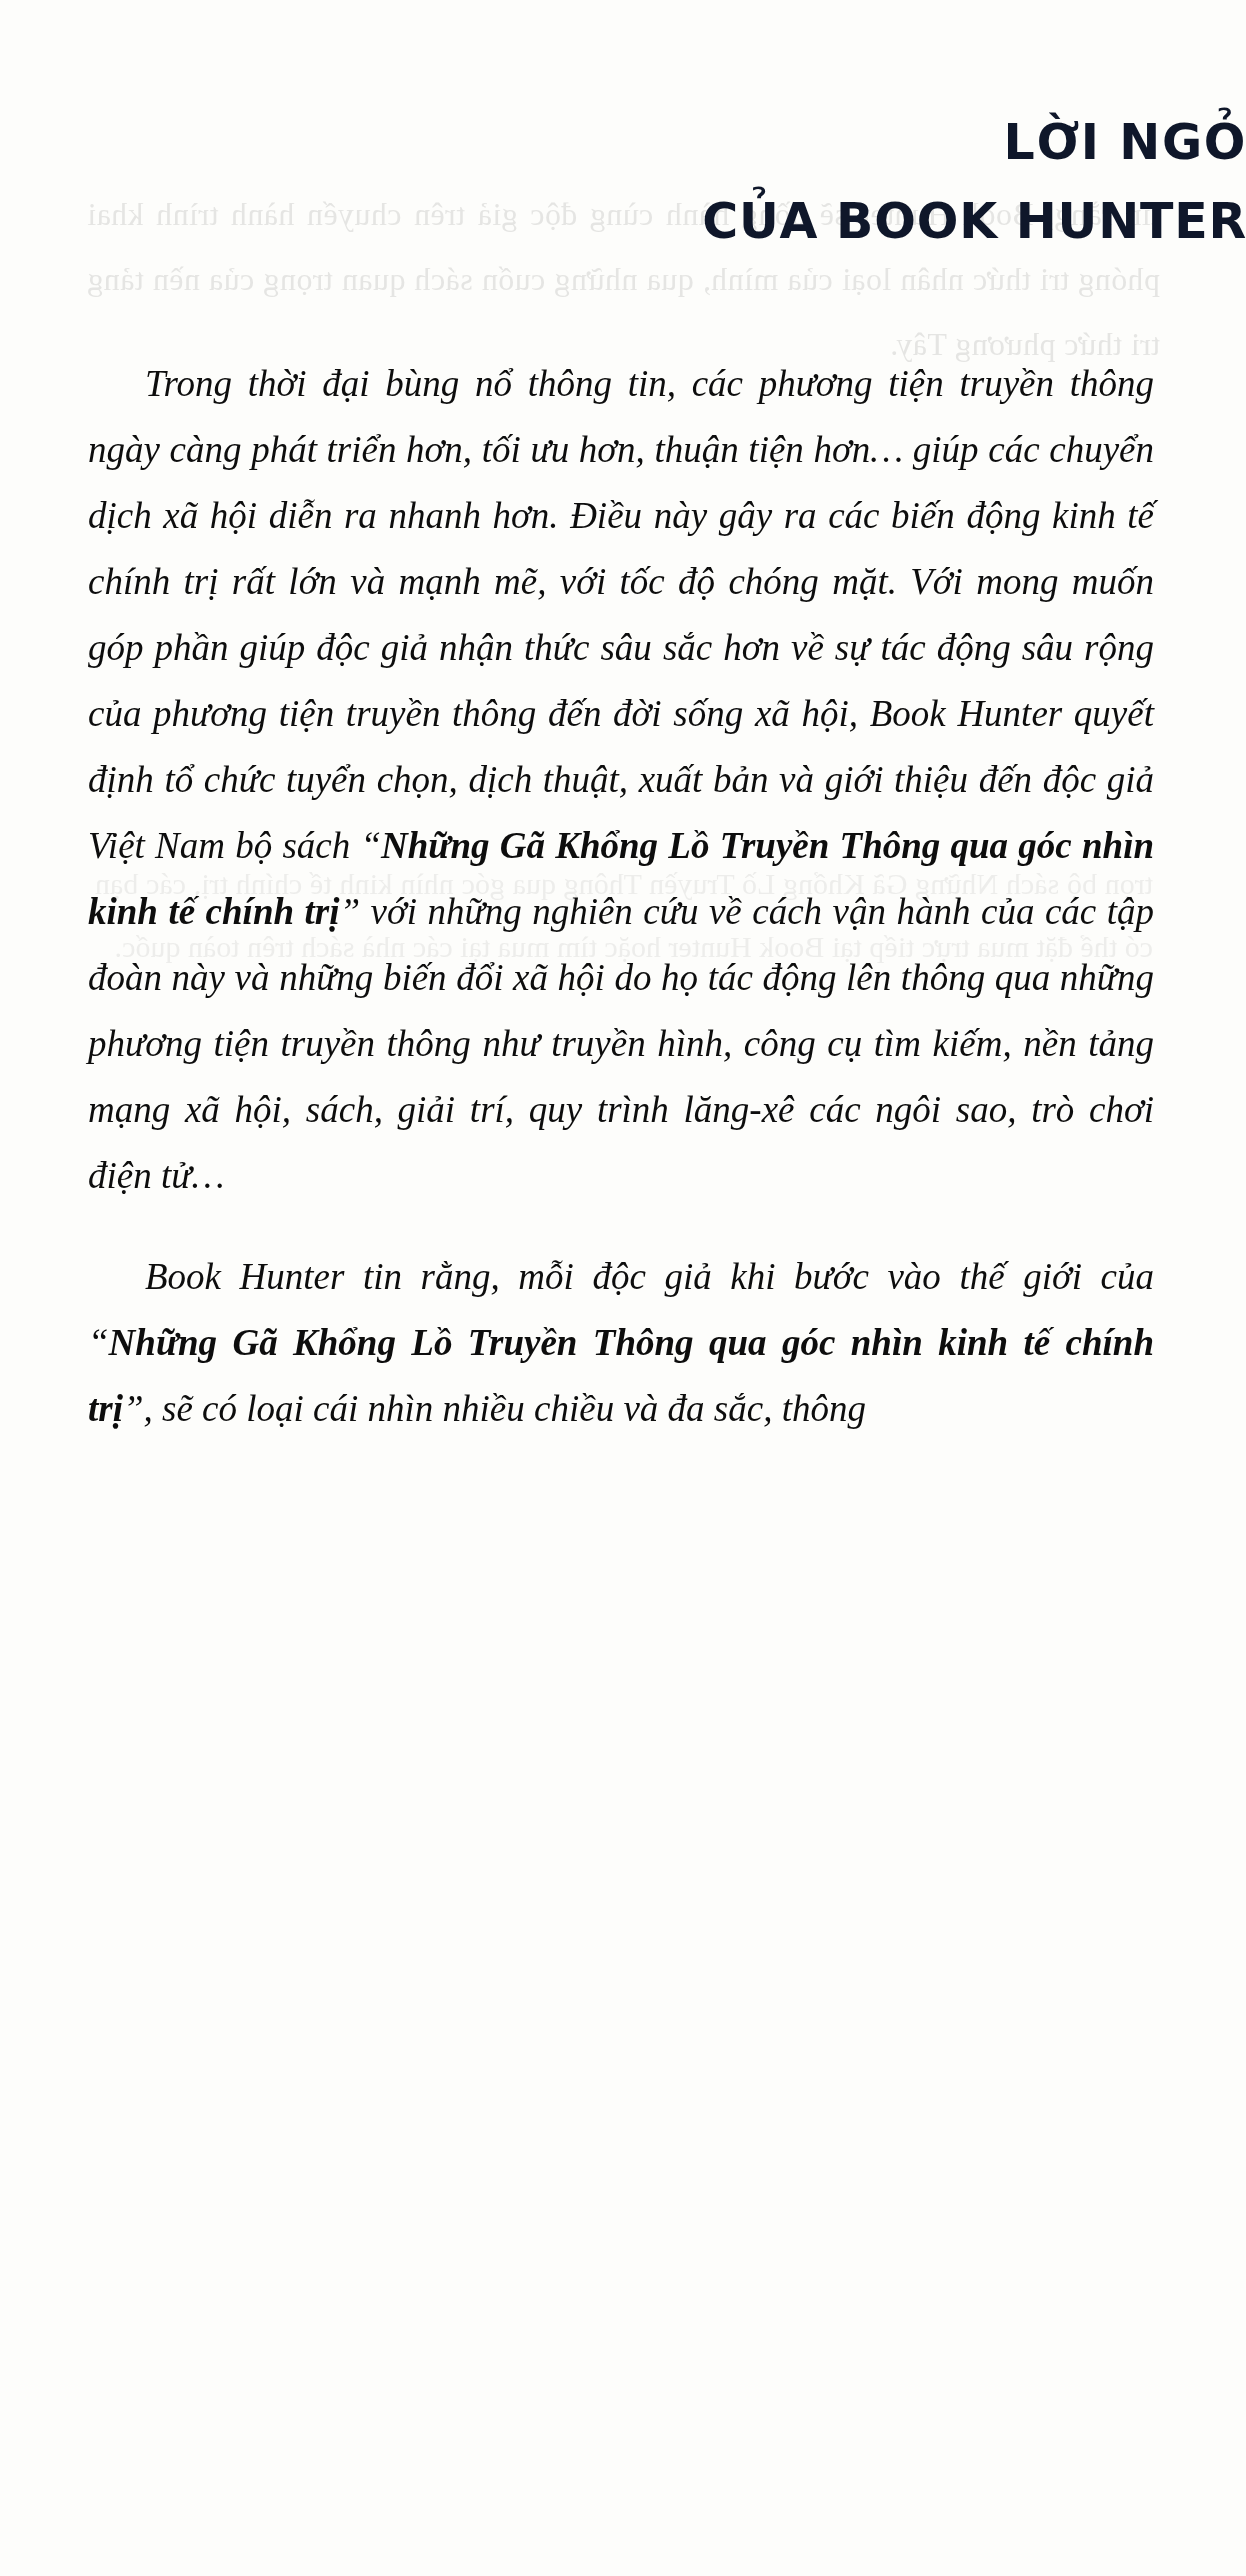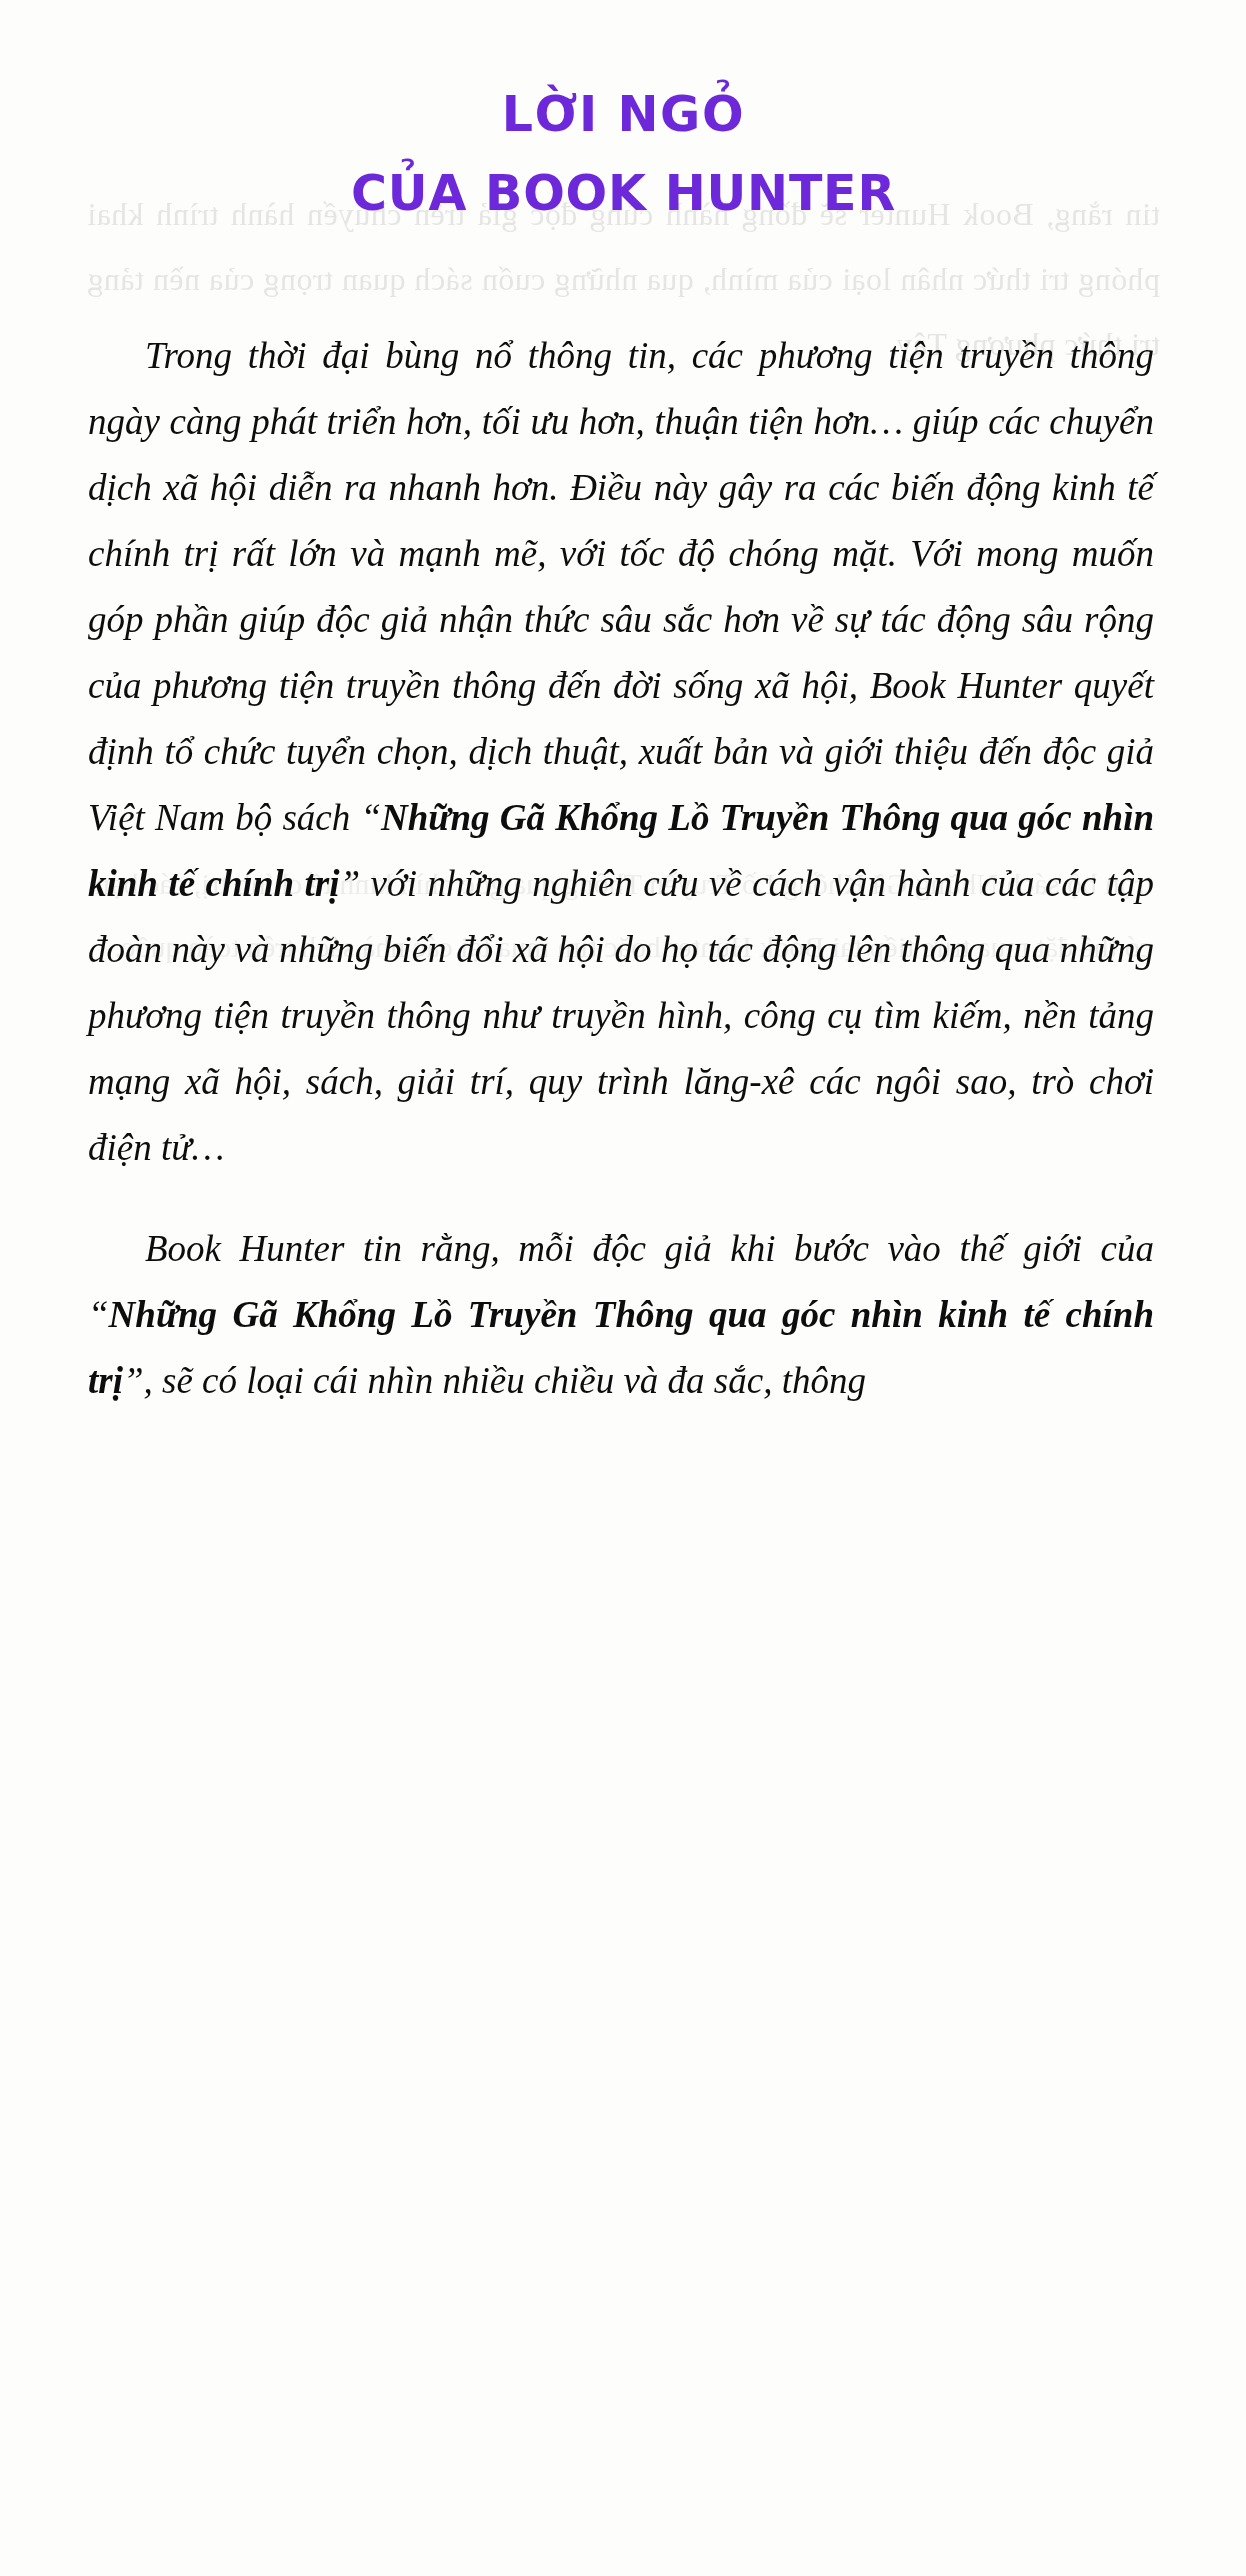--- a/index.html
+++ b/index.html
@@ -55,25 +55,25 @@
   }
 
   .content {
     position: absolute;
     left: 0;
     right: 0;
     top: 0;
   }
 
   .title-block {
-    margin-top: 81px;
-    text-align: center;
+    margin-top: 109px;
+    text-align: right;
     font-family: "DejaVu Sans", sans-serif;
     font-weight: 700;
-    color: #6d28d9;
+    color: #0f172a;
     letter-spacing: 0.8px;
   }
   .title-line1 {
     font-size: 49px;
     line-height: 68px;
     letter-spacing: 1.6px;
   }
   .title-line2 {
     font-size: 49px;
     line-height: 68px;

